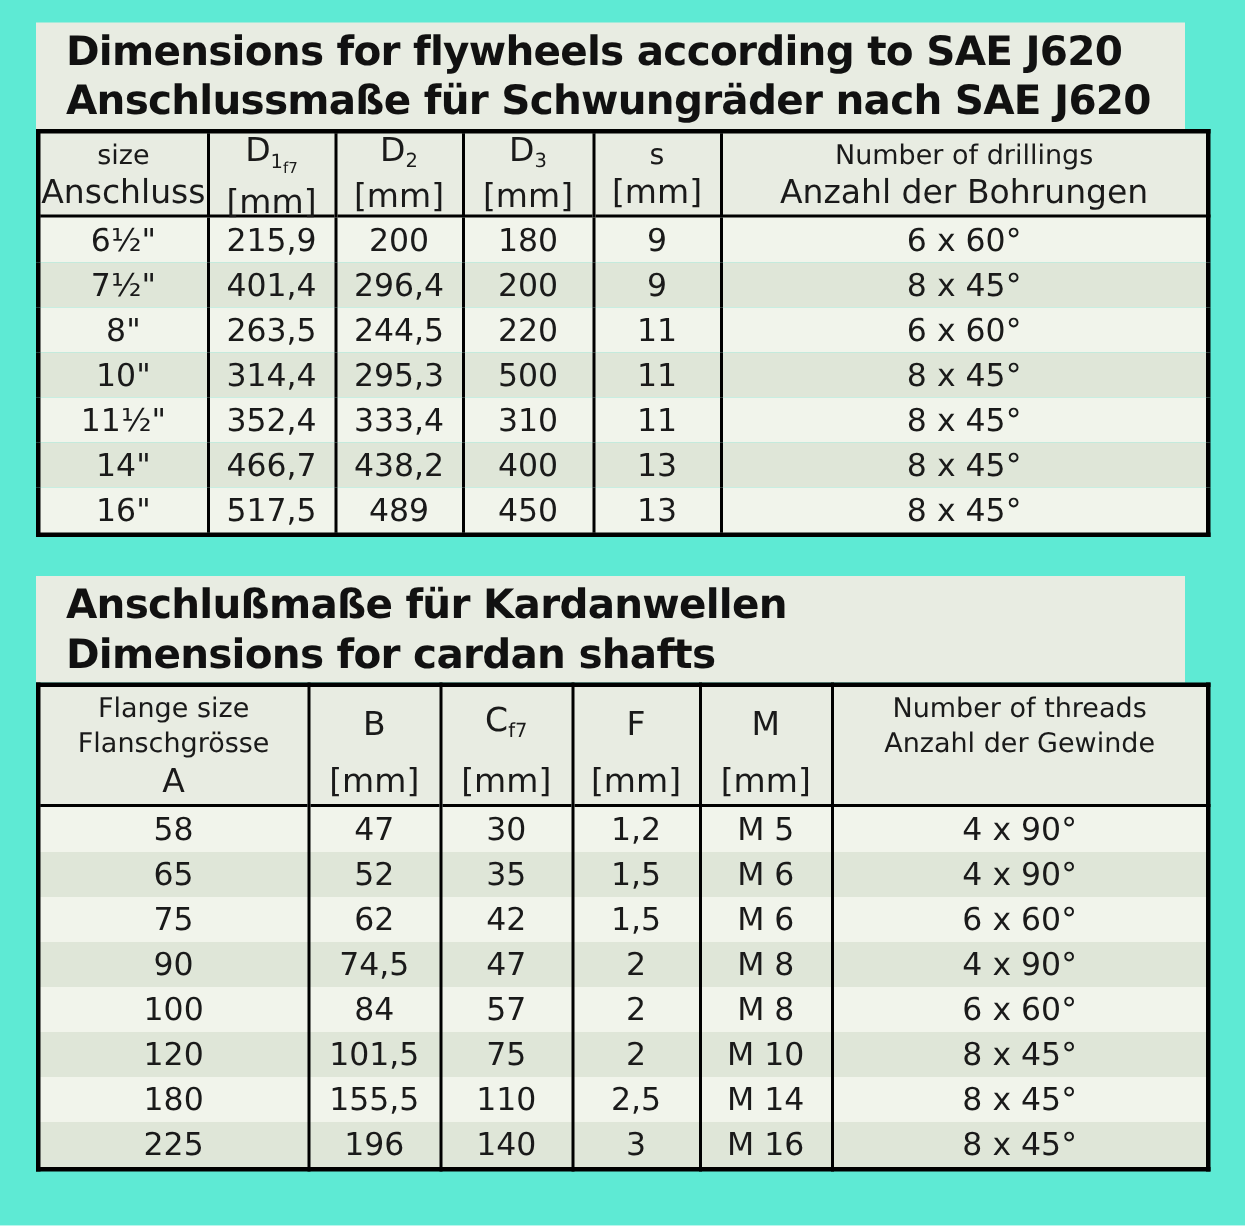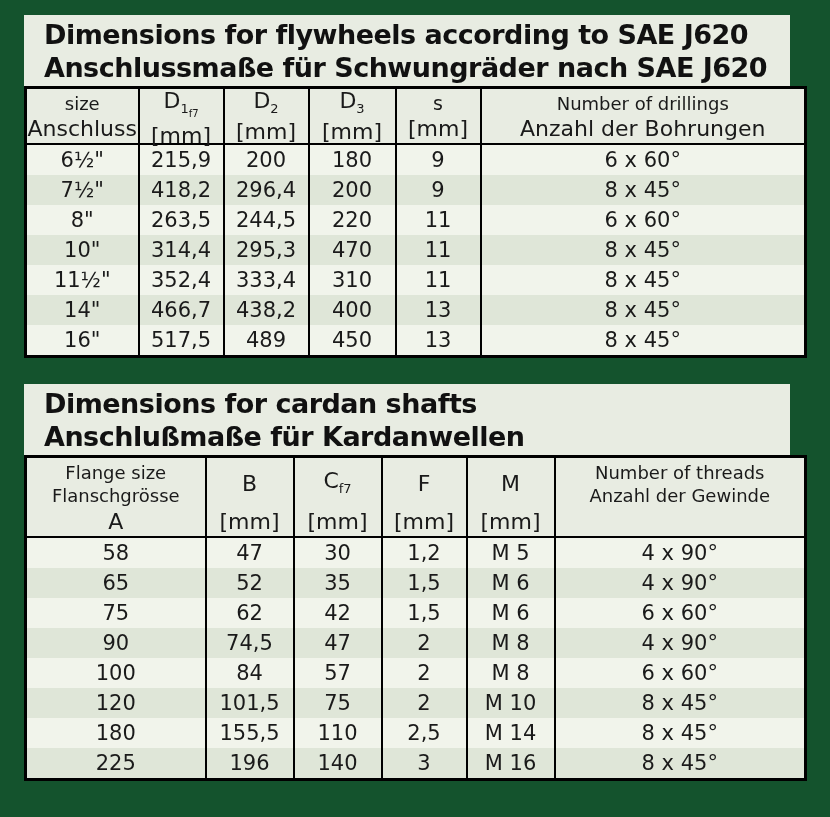--- a/index.html
+++ b/index.html
@@ -9,21 +9,21 @@
     width: 830px;
     height: 817px;
     overflow: hidden;
     font-family: "DejaVu Sans", "Liberation Sans", sans-serif;
     color: #1a1a1a;
   }
   .page {
     position: relative;
     width: 830px;
     height: 817px;
-    background: #14532d;
+    background: #5eead4;
   }
   .content {
     position: absolute;
     left: 24px;
     top: 15px;
     width: 783px;
   }
   .title-band {
     width: 766px;
     background: var(--band_bg, #e8ece2);
@@ -169,39 +169,39 @@
             <tr>
               <td>6½"</td>
               <td>215,9</td>
               <td>200</td>
               <td>180</td>
               <td>9</td>
               <td>6 x 60°</td>
             </tr>
             <tr>
               <td>7½"</td>
-              <td>418,2</td>
+              <td>401,4</td>
               <td>296,4</td>
               <td>200</td>
               <td>9</td>
               <td>8 x 45°</td>
             </tr>
             <tr>
               <td>8"</td>
               <td>263,5</td>
               <td>244,5</td>
               <td>220</td>
               <td>11</td>
               <td>6 x 60°</td>
             </tr>
             <tr>
               <td>10"</td>
               <td>314,4</td>
               <td>295,3</td>
-              <td>470</td>
+              <td>500</td>
               <td>11</td>
               <td>8 x 45°</td>
             </tr>
             <tr>
               <td>11½"</td>
               <td>352,4</td>
               <td>333,4</td>
               <td>310</td>
               <td>11</td>
               <td>8 x 45°</td>
@@ -223,22 +223,22 @@
               <td>8 x 45°</td>
             </tr>
           </tbody>
       </table>
     </section>
 
     <div class="section-gap"></div>
 
     <section>
       <div class="title-band">
+        <div class="title-line">Anschlußmaße für Kardanwellen</div>
         <div class="title-line">Dimensions for cardan shafts</div>
-        <div class="title-line">Anschlußmaße für Kardanwellen</div>
       </div>
 
       <table class="dim-table t2">
         <colgroup>
           <col style="width:180px">
             <col style="width:88px">
             <col style="width:88px">
           <col style="width:85px">
             <col style="width:88px">
             <col>

